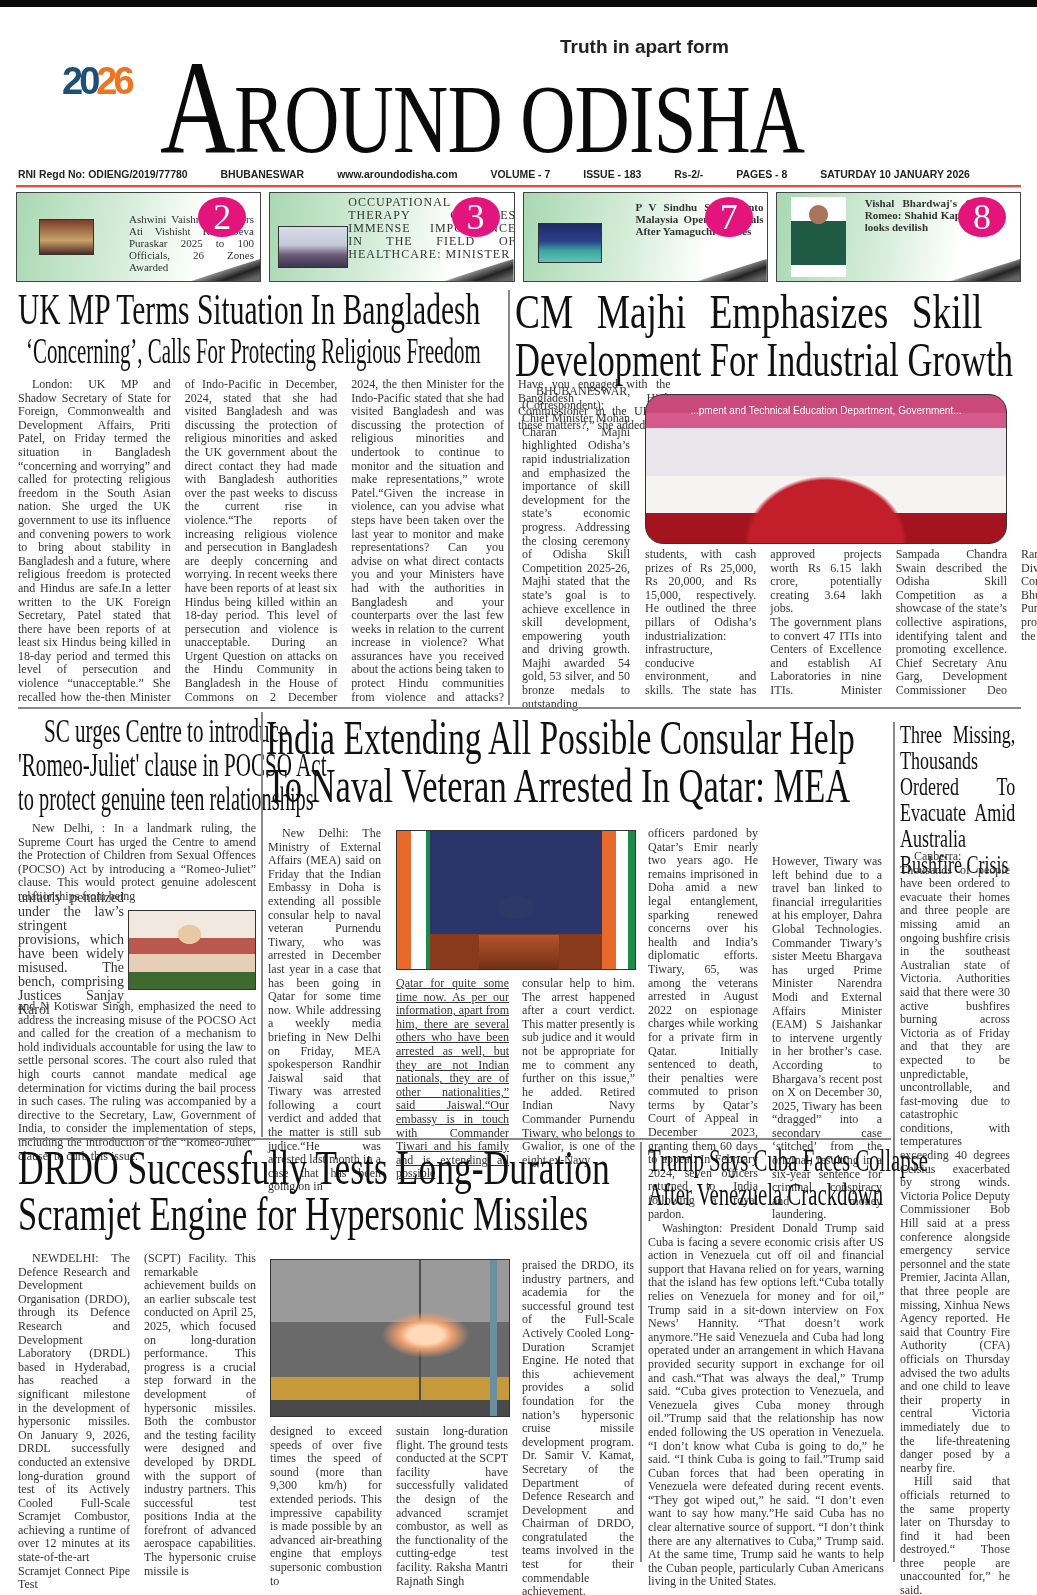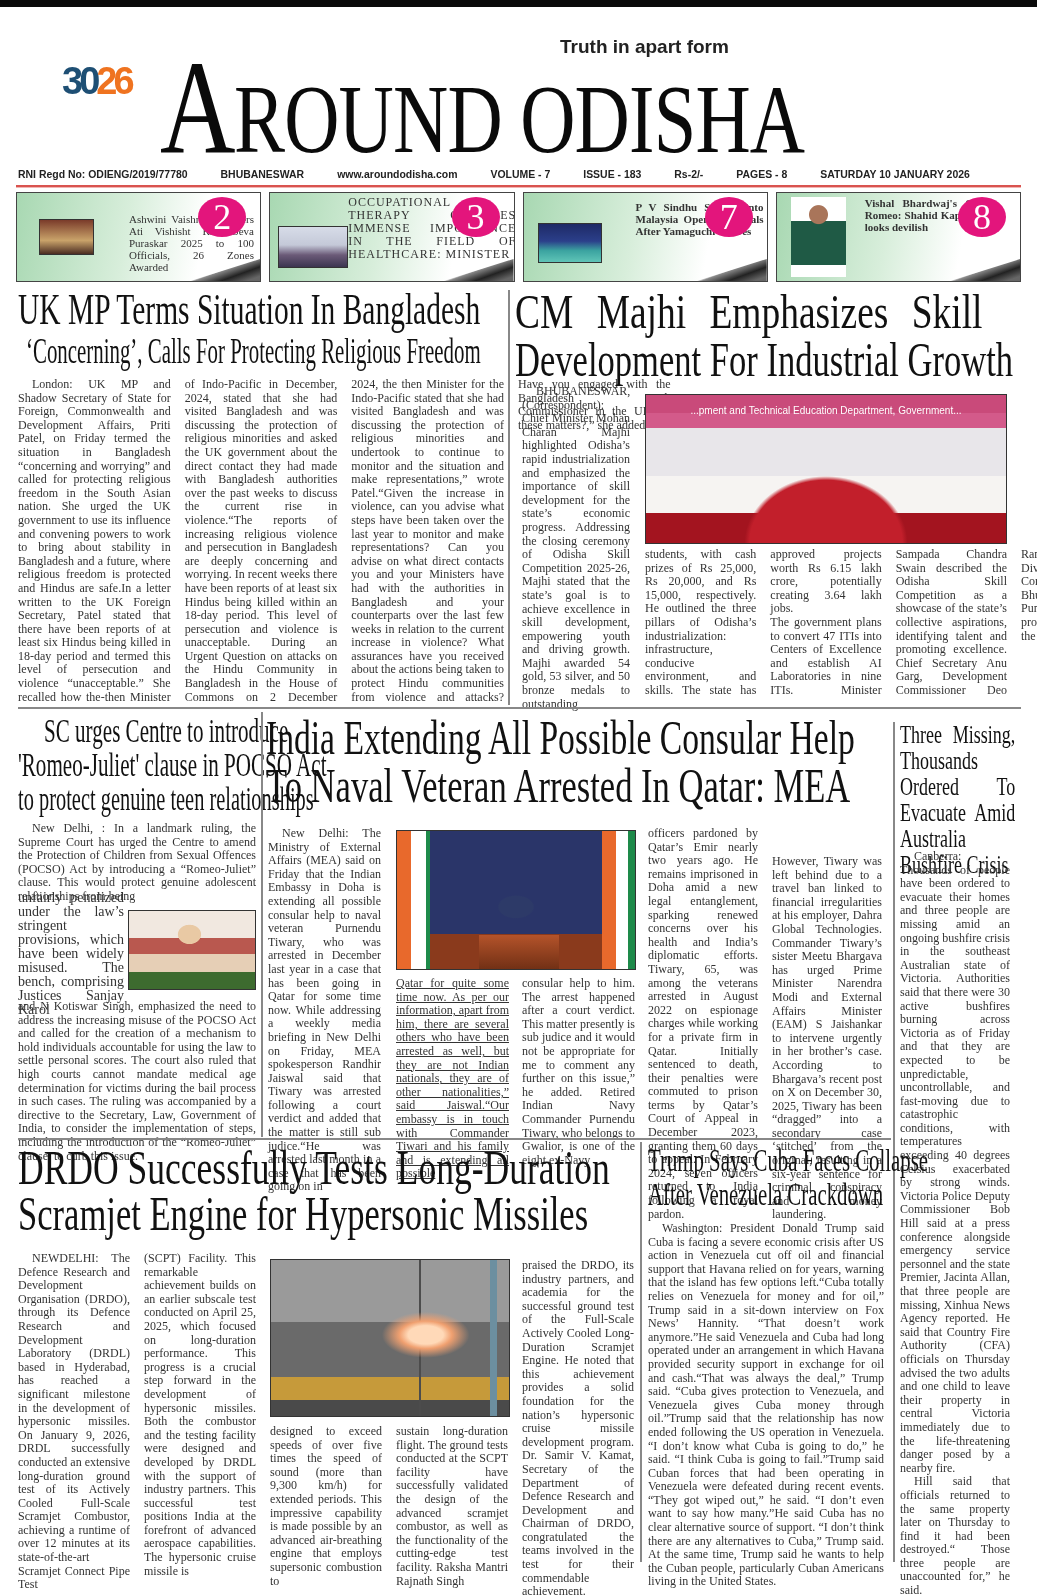--- a/index.html
+++ b/index.html
@@ -28,21 +28,21 @@
   .rule-v { position: absolute; width: 2px; background: #888; }
   .photo { position: absolute; border: 1px solid #333; overflow: hidden; }
   .stack3 { column-count: 3; column-gap: 14px; }
 </style>
 </head>
 <body>
 
 <div class="topbar"></div>
 
 <div class="tagline">Truth in apart form</div>
-<div class="logo2026"><span class="a">30</span><span class="b">26</span></div>
+<div class="logo2026"><span class="a">20</span><span class="b">26</span></div>
 <div class="masthead"><span class="big">A</span><span class="rest">ROUND ODISHA</span></div>
 
 <div class="infobar">
   <span>RNI Regd No: ODIENG/2019/77780</span>
   <span>BHUBANESWAR</span>
   <span>www.aroundodisha.com</span>
   <span>VOLUME - 7</span>
   <span>ISSUE - 183</span>
   <span>Rs-2/-</span>
   <span>PAGES - 8</span>
@@ -85,21 +85,21 @@
 <div class="rule-v" style="left:508px;top:290px;height:415px;"></div>
 
 <div class="hl" style="left:515px;top:284px;font-size:48px;word-spacing:18px;transform:scaleX(0.78);">CM Majhi Emphasizes Skill</div>
 <div class="hl" style="left:515px;top:332px;font-size:48px;transform:scaleX(0.72);">Development For Industrial Growth</div>
 <div class="body" style="left:522px;top:385px;width:108px;height:320px;">
   <p>BHUBANESWAR, (Correspondent): Chief Minister Mohan Charan Majhi highlighted Odisha’s rapid industrialization and emphasized the importance of skill development for the state’s economic progress. Addressing the closing ceremony of Odisha Skill Competition 2025-26, Majhi stated that the state’s goal is to achieve excellence in skill development, empowering youth and driving growth. Majhi awarded 54 gold, 53 silver, and 50 bronze medals to outstanding</p>
 </div>
 <div class="photo" style="left:645px;top:394px;width:362px;height:150px;background:
   linear-gradient(180deg,#c94a7a 0 12%,#d35a8a 12% 22%,transparent 22%),
   radial-gradient(ellipse at 50% 100%,#c21f2b 0 30%,transparent 32%),
-  linear-gradient(180deg,#c86a8c 0 22%,#e8e6ea 22% 55%,#f6f4f2 55% 80%,#a3141f 80%);">
+  linear-gradient(180deg,#c86a8c 0 22%,#e8e6ea 22% 55%,#f6f4f2 55% 80%,#a3141f 80%); border-radius: 18px;">
   <div style="position:absolute;left:0;top:10px;width:100%;font-family:'Liberation Sans',sans-serif;font-size:10px;color:#fff;white-space:nowrap;overflow:hidden;text-align:center;">...pment and Technical Education Department, Government...</div>
 </div>
 <div class="body stack3" style="left:645px;top:548px;width:362px;height:160px;">
   <p style="text-indent:0">students, with cash prizes of Rs 25,000, Rs 20,000, and Rs 15,000, respectively. He outlined the three pillars of Odisha’s industrialization: infrastructure, conducive environment, and skills. The state has approved projects worth Rs 6.15 lakh crore, potentially creating 3.64 lakh jobs.<br>The government plans to convert 47 ITIs into Centers of Excellence and establish AI Laboratories in nine ITIs. Minister Sampada Chandra Swain described the Odisha Skill Competition as a showcase of the state’s collective aspirations, identifying talent and promoting excellence. Chief Secretary Anu Garg, Development Commissioner Deo Ranjan Kumar Singh, Divisional Commissioner Bhupendra Singh Punia were prominently present on the occasion.</p>
 </div>
 
 <div class="rule-h" style="left:18px;top:707px;width:1003px;"></div>
 
 <div class="hl" style="left:44px;top:712px;font-size:34px;transform:scaleX(0.62);">SC urges Centre to introduce</div>
 <div class="hl" style="left:18px;top:746px;font-size:34px;transform:scaleX(0.62);">'Romeo-Juliet' clause in POCSO Act</div>

